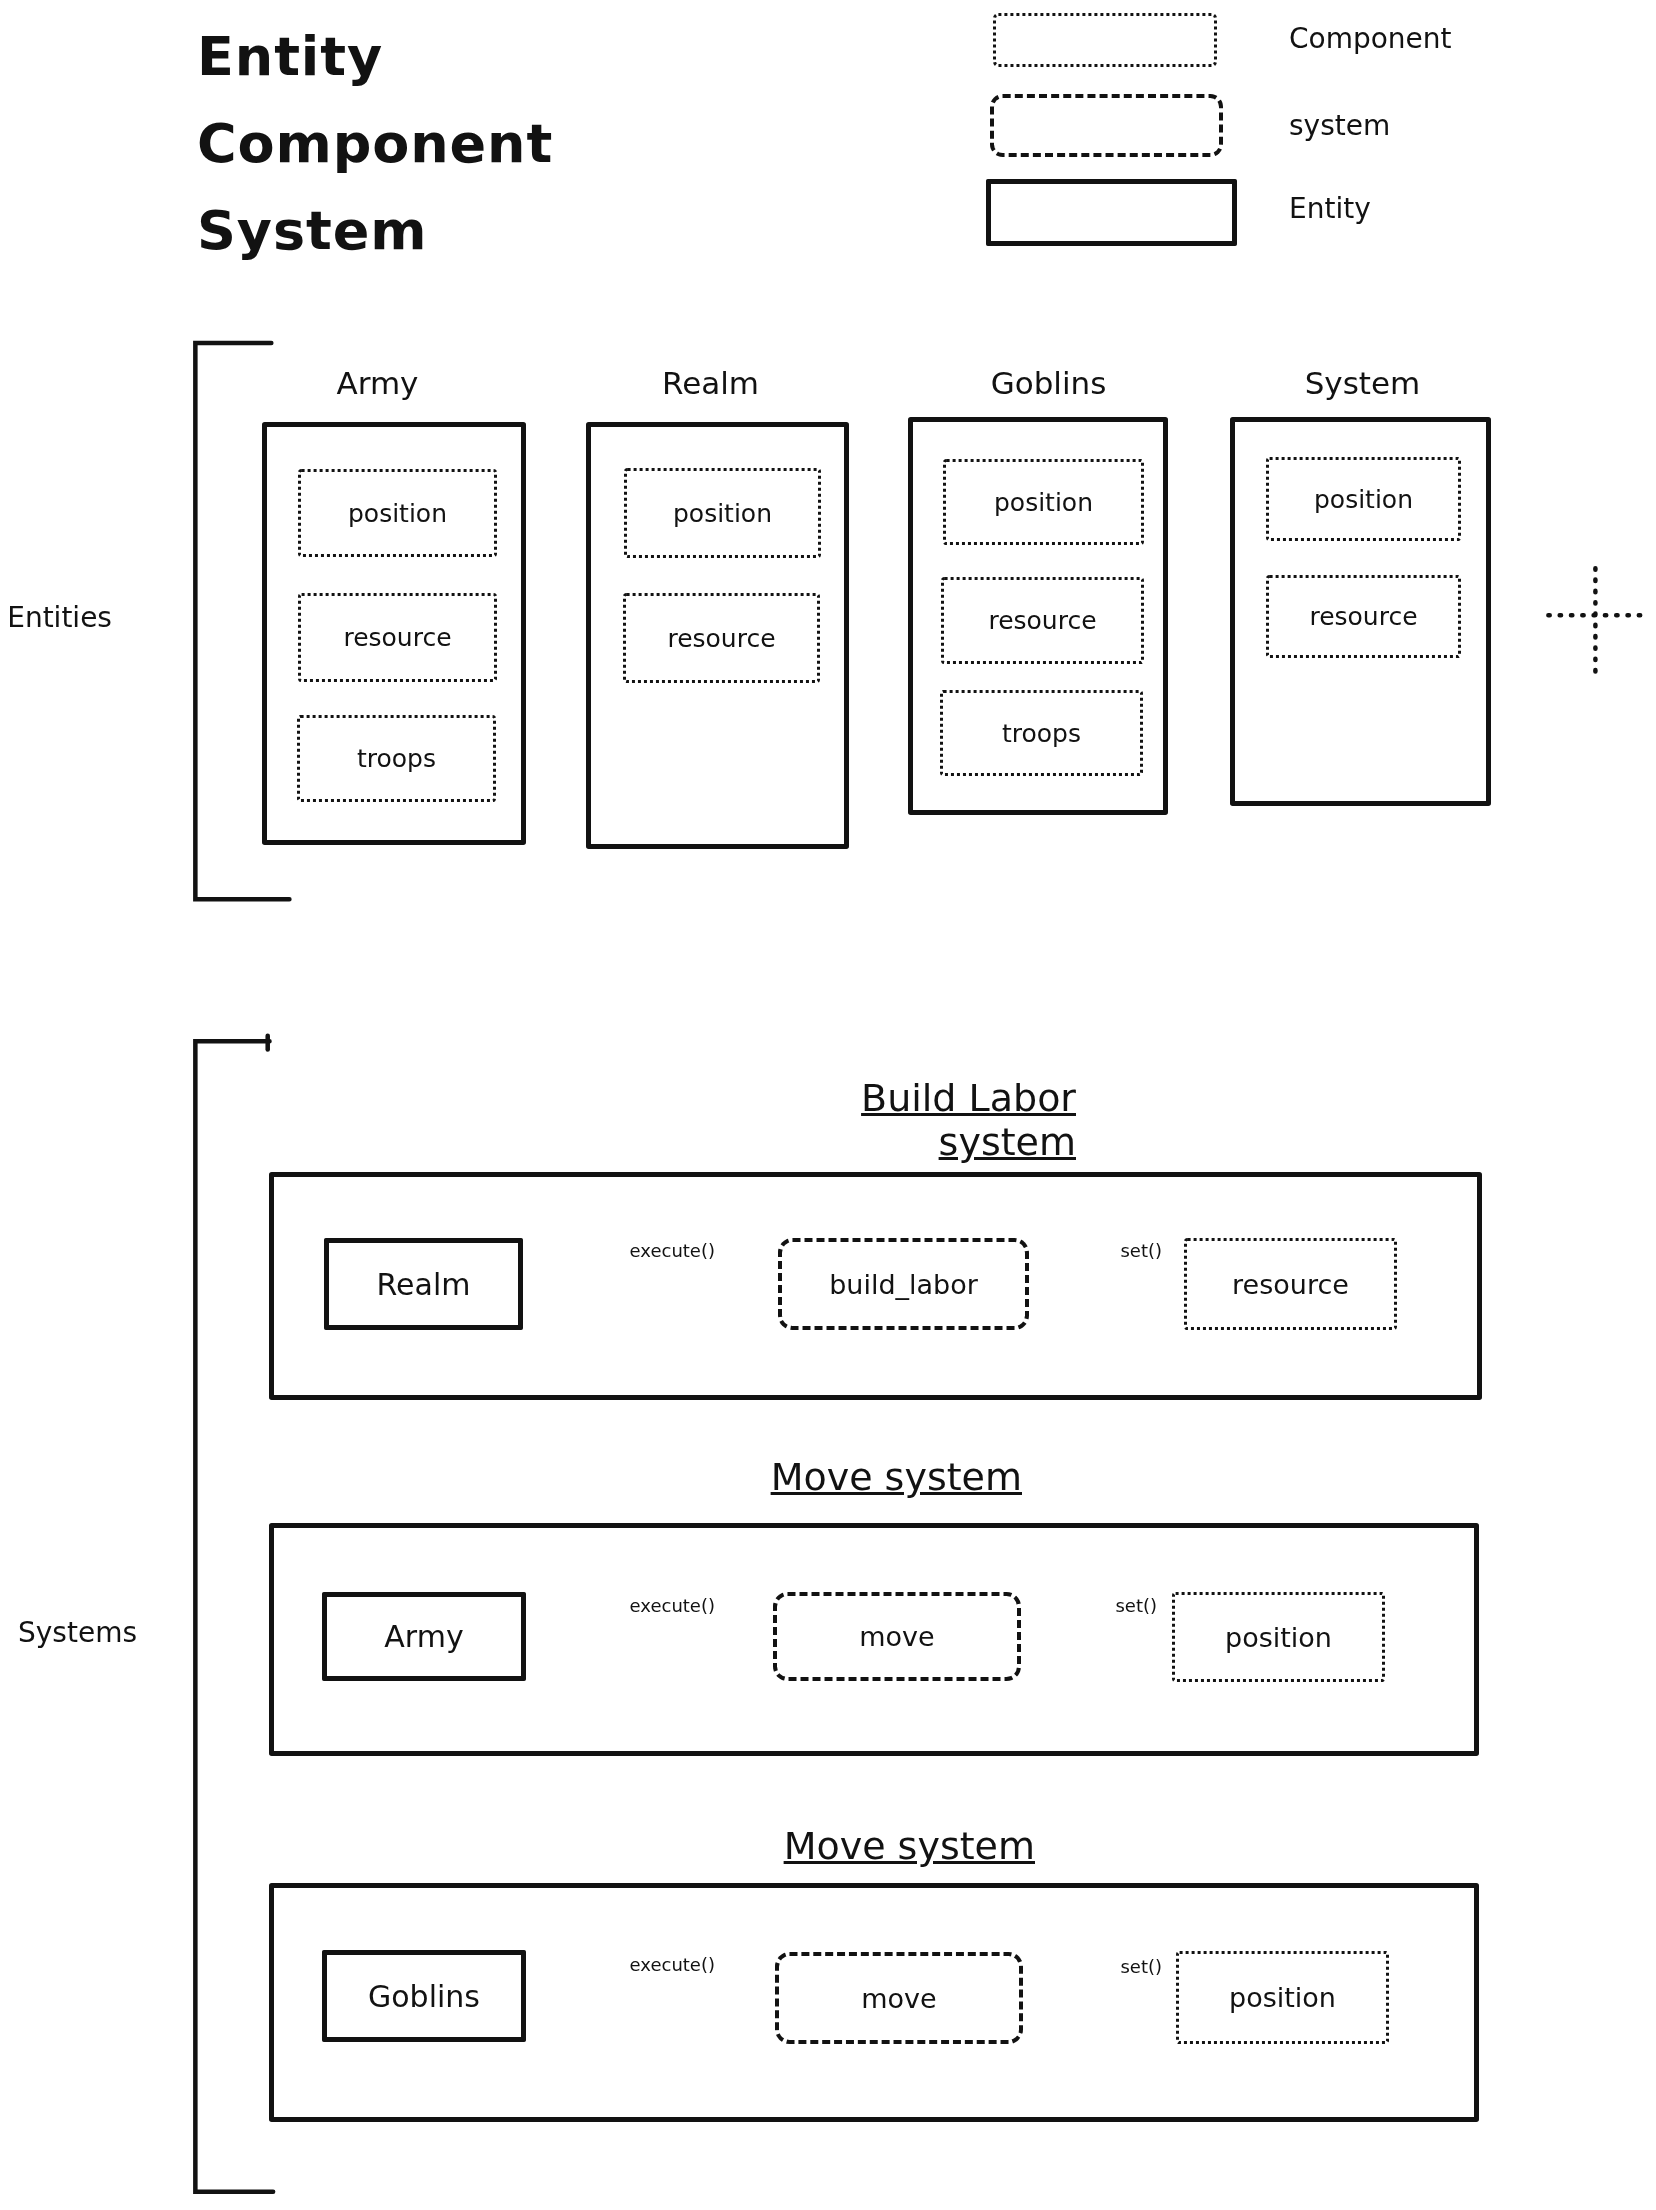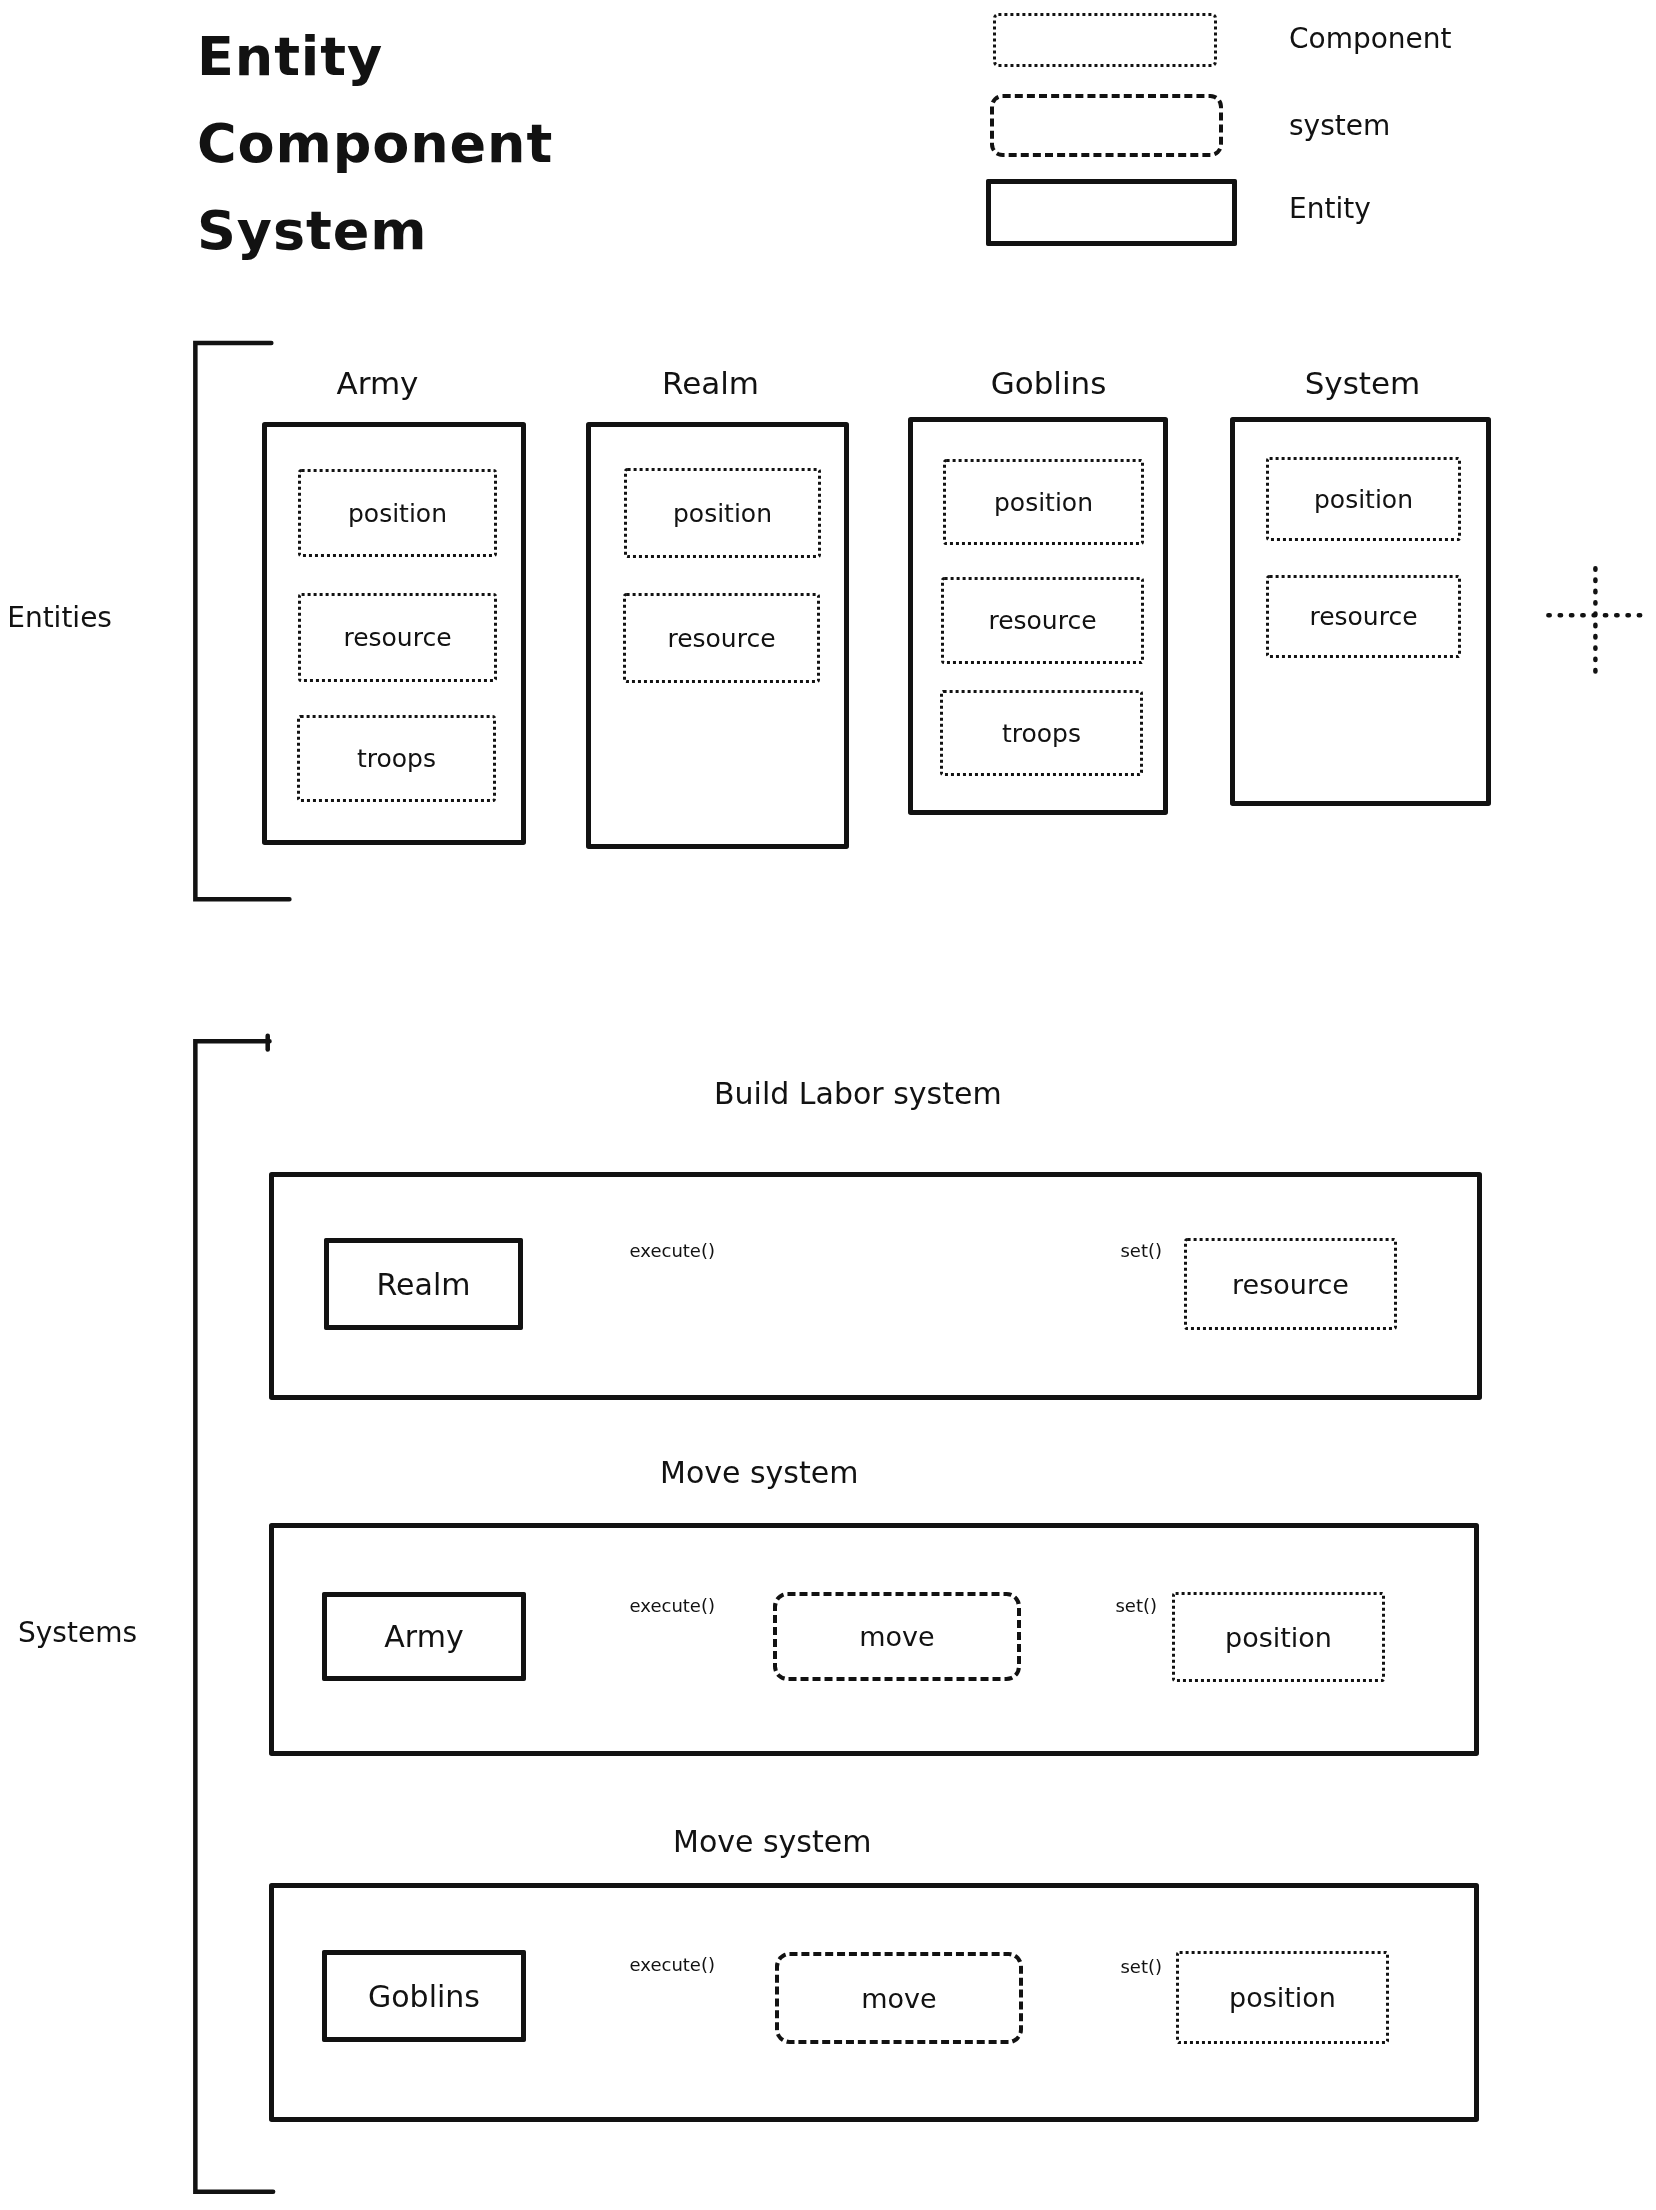--- a/index.html
+++ b/index.html
@@ -16,21 +16,21 @@
   .swatch-solid{border:5.4px solid #121212;border-radius:1.8px;}
   .legend-label{font-size:28px;}
 
   .section-label{font-size:28px;}
 
   .entity-box{border:5.4px solid #121212;border-radius:2.7px;background:#fff;box-sizing:border-box;}
   .col-title{font-size:31px;text-align:center;}
   .comp-box{border:3.6px dotted #121212;border-radius:3.6px;background:#fff;box-sizing:border-box;
             display:flex;align-items:center;justify-content:center;font-size:25px;}
 
-  .sys-title{font-size:30px;text-align:left;}
+  .sys-title{font-size:38px;text-align:right;text-decoration:underline;}
   .sys-outer{border:5.4px solid #121212;border-radius:2.7px;background:#fff;box-sizing:border-box;}
   .sys-entity{border:5.4px solid #121212;border-radius:1.8px;background:#fff;box-sizing:border-box;
               display:flex;align-items:center;justify-content:center;font-size:30px;}
   .fn-box{border:4.5px dashed #121212;border-radius:14.5px;background:#fff;box-sizing:border-box;
           display:flex;align-items:center;justify-content:center;font-size:27px;}
   .comp-box2{border:3.6px dotted #121212;border-radius:3.6px;background:#fff;box-sizing:border-box;
              display:flex;align-items:center;justify-content:center;font-size:27px;}
   .call-label{font-size:18px;text-align:right;}
 </style>
 </head>
@@ -104,20 +104,21 @@
     <div class="abs comp-box" style="left:31px;top:35px;width:195px;height:84px;">position</div>
     <div class="abs comp-box" style="left:31px;top:153px;width:195px;height:83px;">resource</div>
   </div>
 
   <div class="abs section-label" style="left:18px;top:1616px;">Systems</div>
 
   <div class="abs sys-title" style="left:714px;top:1076px;width:362px;">Build Labor system</div>
   <div class="abs sys-outer" style="left:269px;top:1172px;width:1213px;height:228px;"></div>
   <div class="abs sys-entity" style="left:324px;top:1238px;width:199px;height:92px;">Realm</div>
   <div class="abs call-label" style="left:570px;top:1240px;width:145px;">execute()</div>
+  <div class="abs fn-box" style="left:778px;top:1238px;width:251px;height:92px;">build_labor</div>
   <div class="abs call-label" style="left:1035px;top:1240px;width:127px;">set()</div>
   <div class="abs comp-box2" style="left:1184px;top:1238px;width:213px;height:92px;">resource</div>
 
   <div class="abs sys-title" style="left:660px;top:1455px;width:362px;">Move system</div>
   <div class="abs sys-outer" style="left:269px;top:1523px;width:1210px;height:233px;"></div>
   <div class="abs sys-entity" style="left:322px;top:1592px;width:204px;height:89px;">Army</div>
   <div class="abs call-label" style="left:570px;top:1595px;width:145px;">execute()</div>
   <div class="abs fn-box" style="left:773px;top:1592px;width:248px;height:89px;">move</div>
   <div class="abs call-label" style="left:1030px;top:1595px;width:127px;">set()</div>
   <div class="abs comp-box2" style="left:1172px;top:1592px;width:213px;height:90px;">position</div>

